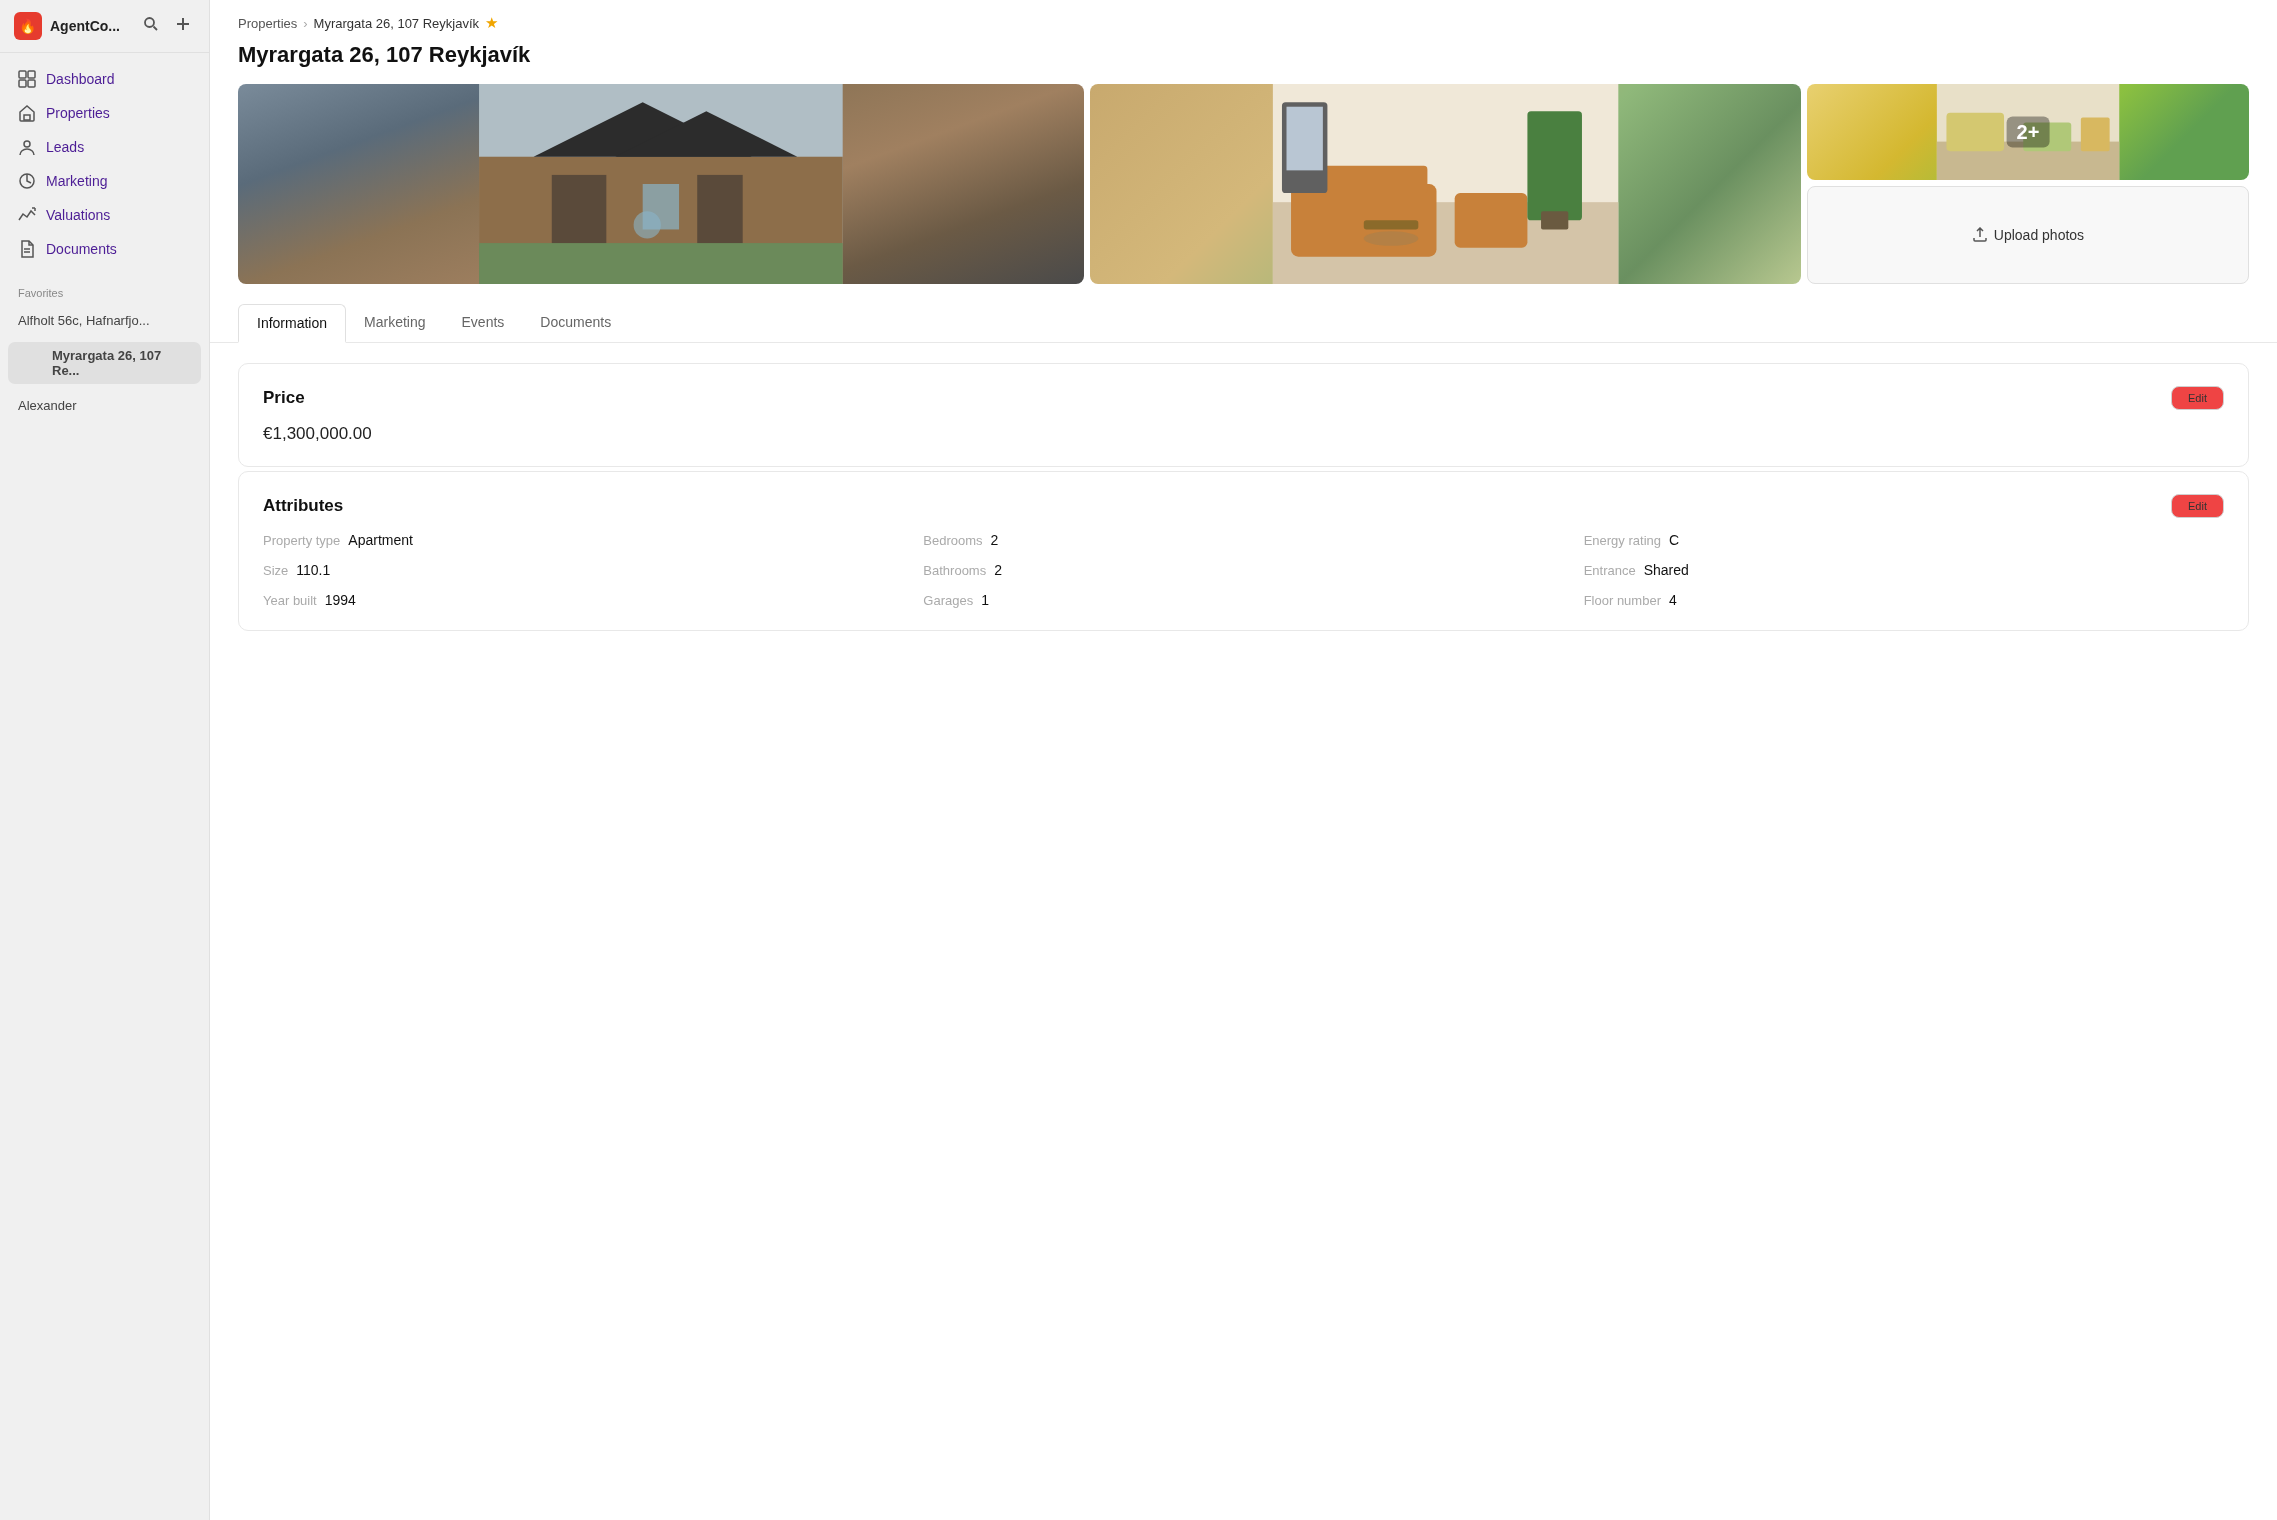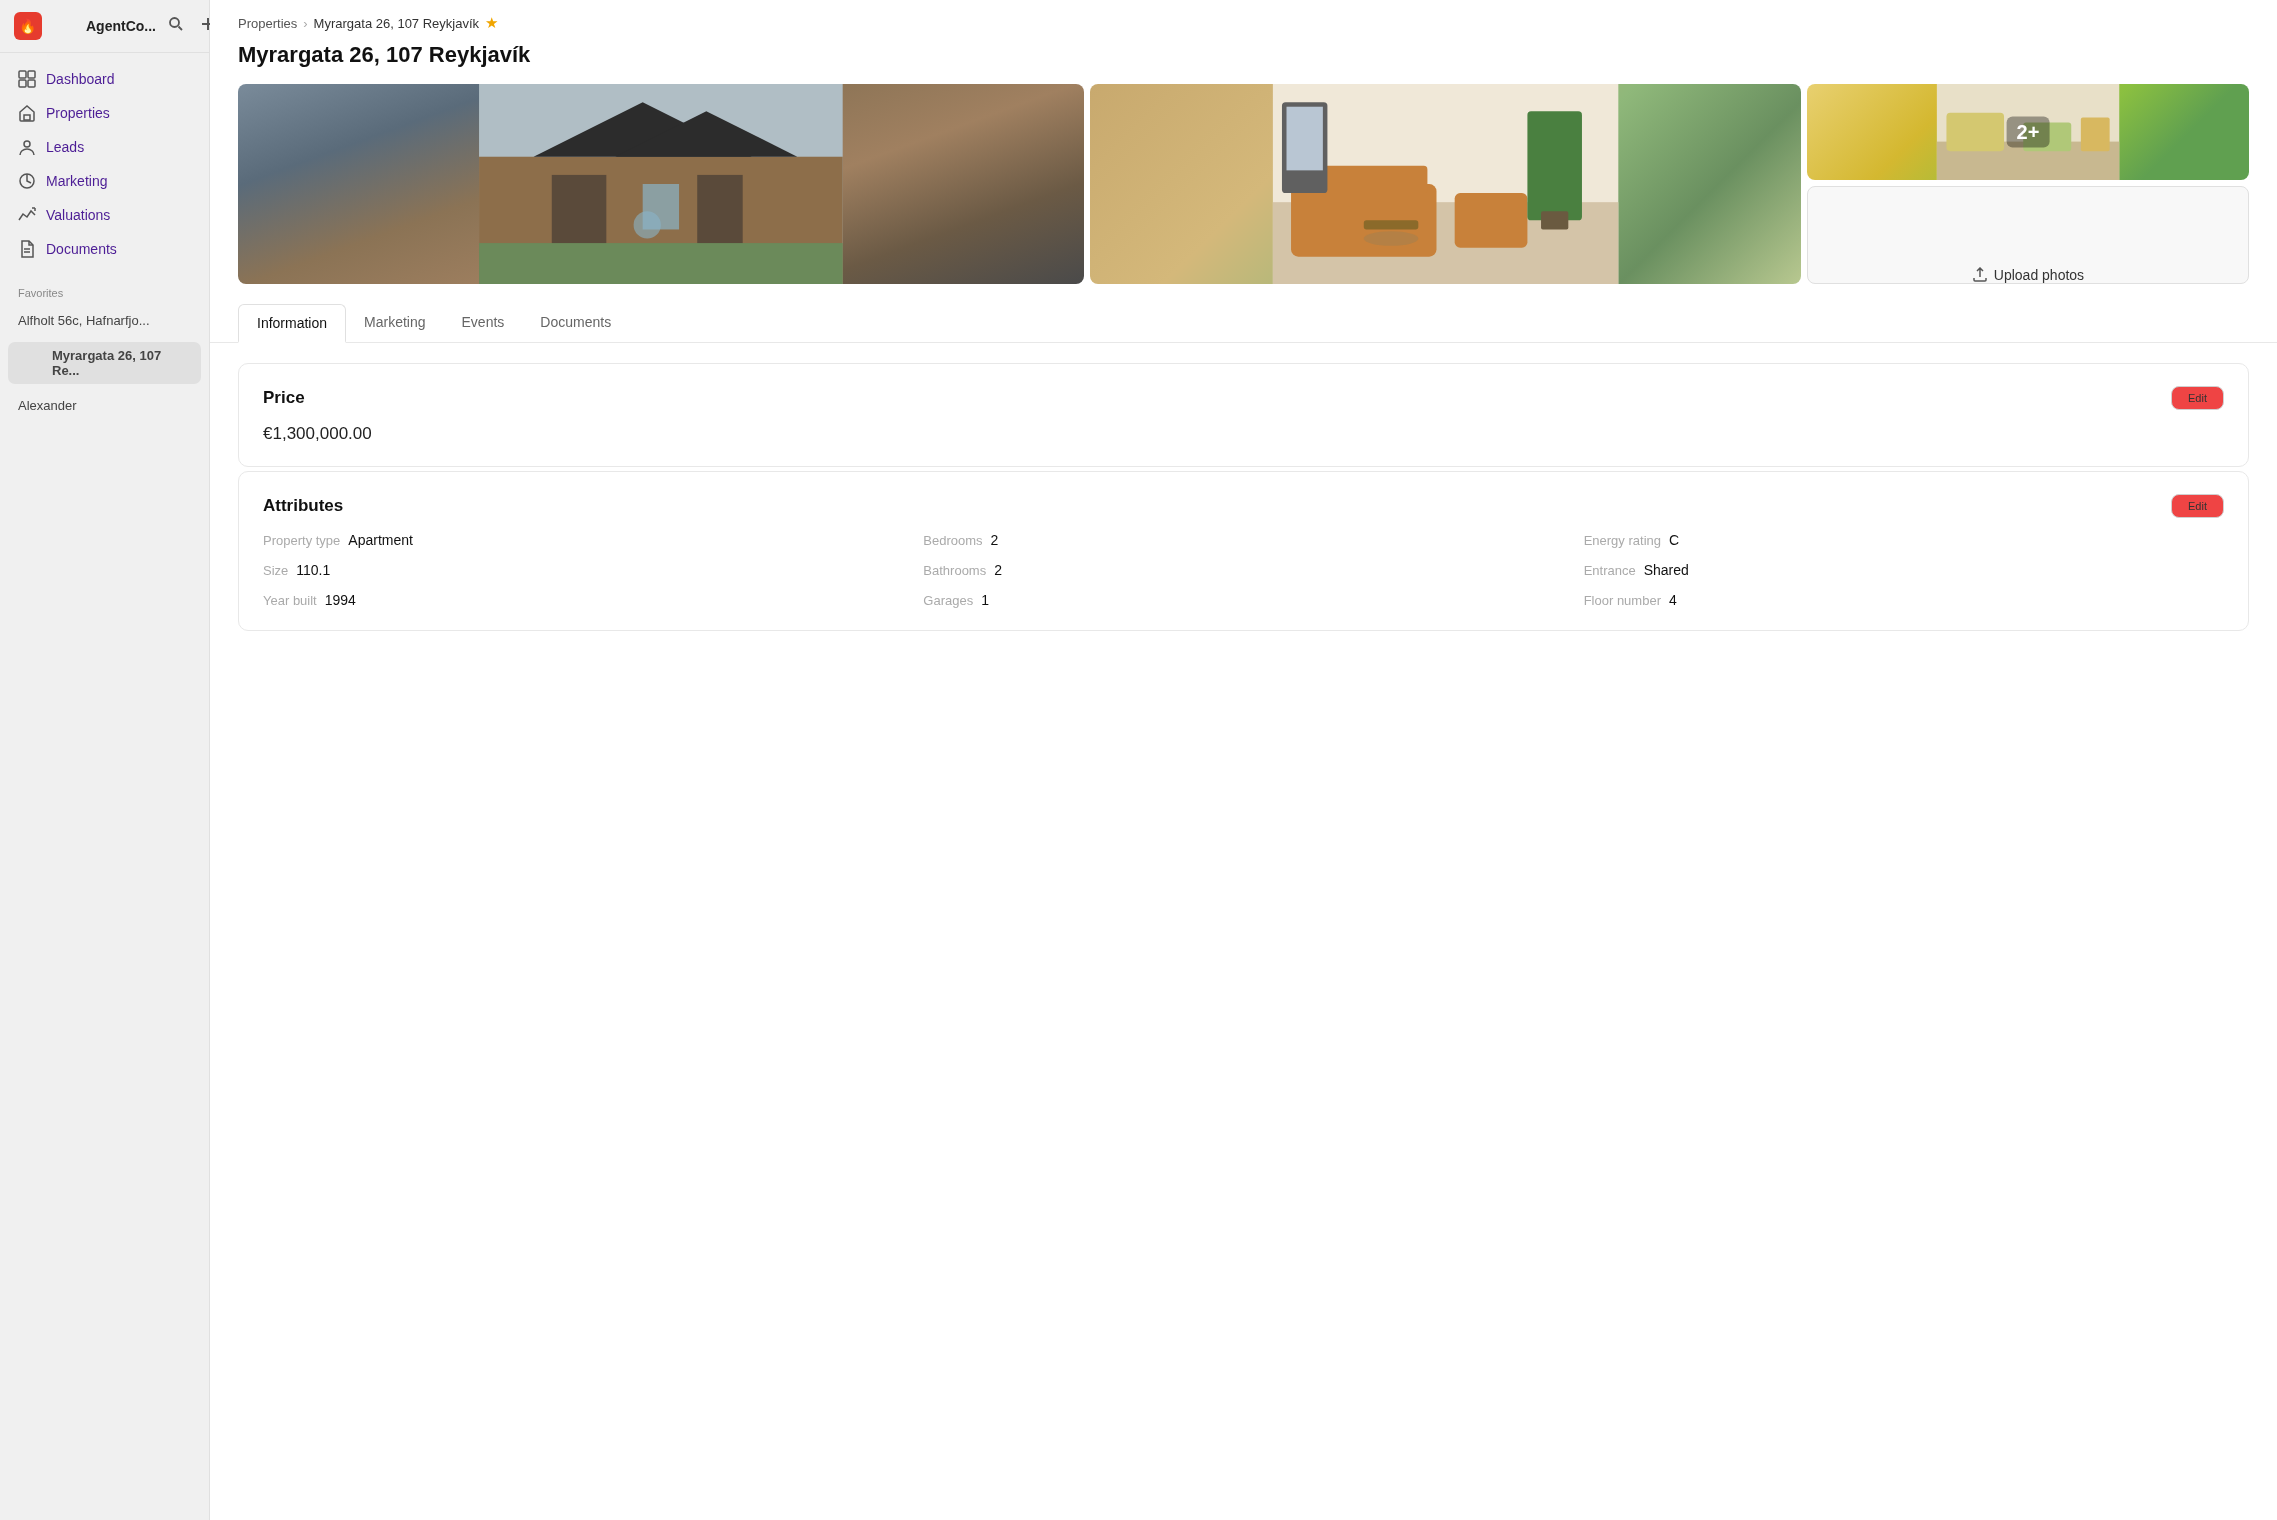--- a/index.html
+++ b/index.html
@@ -26,21 +26,20 @@
       width: 28px; height: 28px;
       background: #e63b2e;
       border-radius: 6px;
       display: flex; align-items: center; justify-content: center;
       color: white; font-size: 14px; font-weight: bold;
       flex-shrink: 0;
     }
     .app-name {
       font-size: 14px; font-weight: 600; color: #222;
       flex: 1;
-      margin-left: 36px;
     }
     .sidebar-header-icons { display: flex; gap: 8px; align-items: center; }
     .icon-btn {
       background: none; border: none; cursor: pointer;
       color: #666; font-size: 16px; padding: 2px 4px;
       border-radius: 4px;
     }
 
     .nav-items { padding: 10px 8px; display: flex; flex-direction: column; gap: 2px; }
     .nav-item {
@@ -125,21 +124,21 @@
       position: absolute; top: 50%; left: 50%; transform: translate(-50%, -50%);
       font-size: 20px; font-weight: 600; color: #fff;
       background: rgba(0,0,0,0.35); border-radius: 6px;
       padding: 4px 10px;
     }
     .photo-upload-btn {
       flex: 1;
       border-radius: 8px;
       border: 1px solid #e0e0e0;
       background: #f8f8f8;
-      display: flex; align-items: flex-end; justify-content: center;
+      display: flex; align-items: center; justify-content: center;
       cursor: pointer; font-size: 14px; color: #333; font-weight: 500;
       gap: 6px;
     }
 
     
     .tabs-bar {
       padding: 0 28px;
       border-bottom: 1px solid #e8e8e8;
       margin-bottom: 20px;
     }

